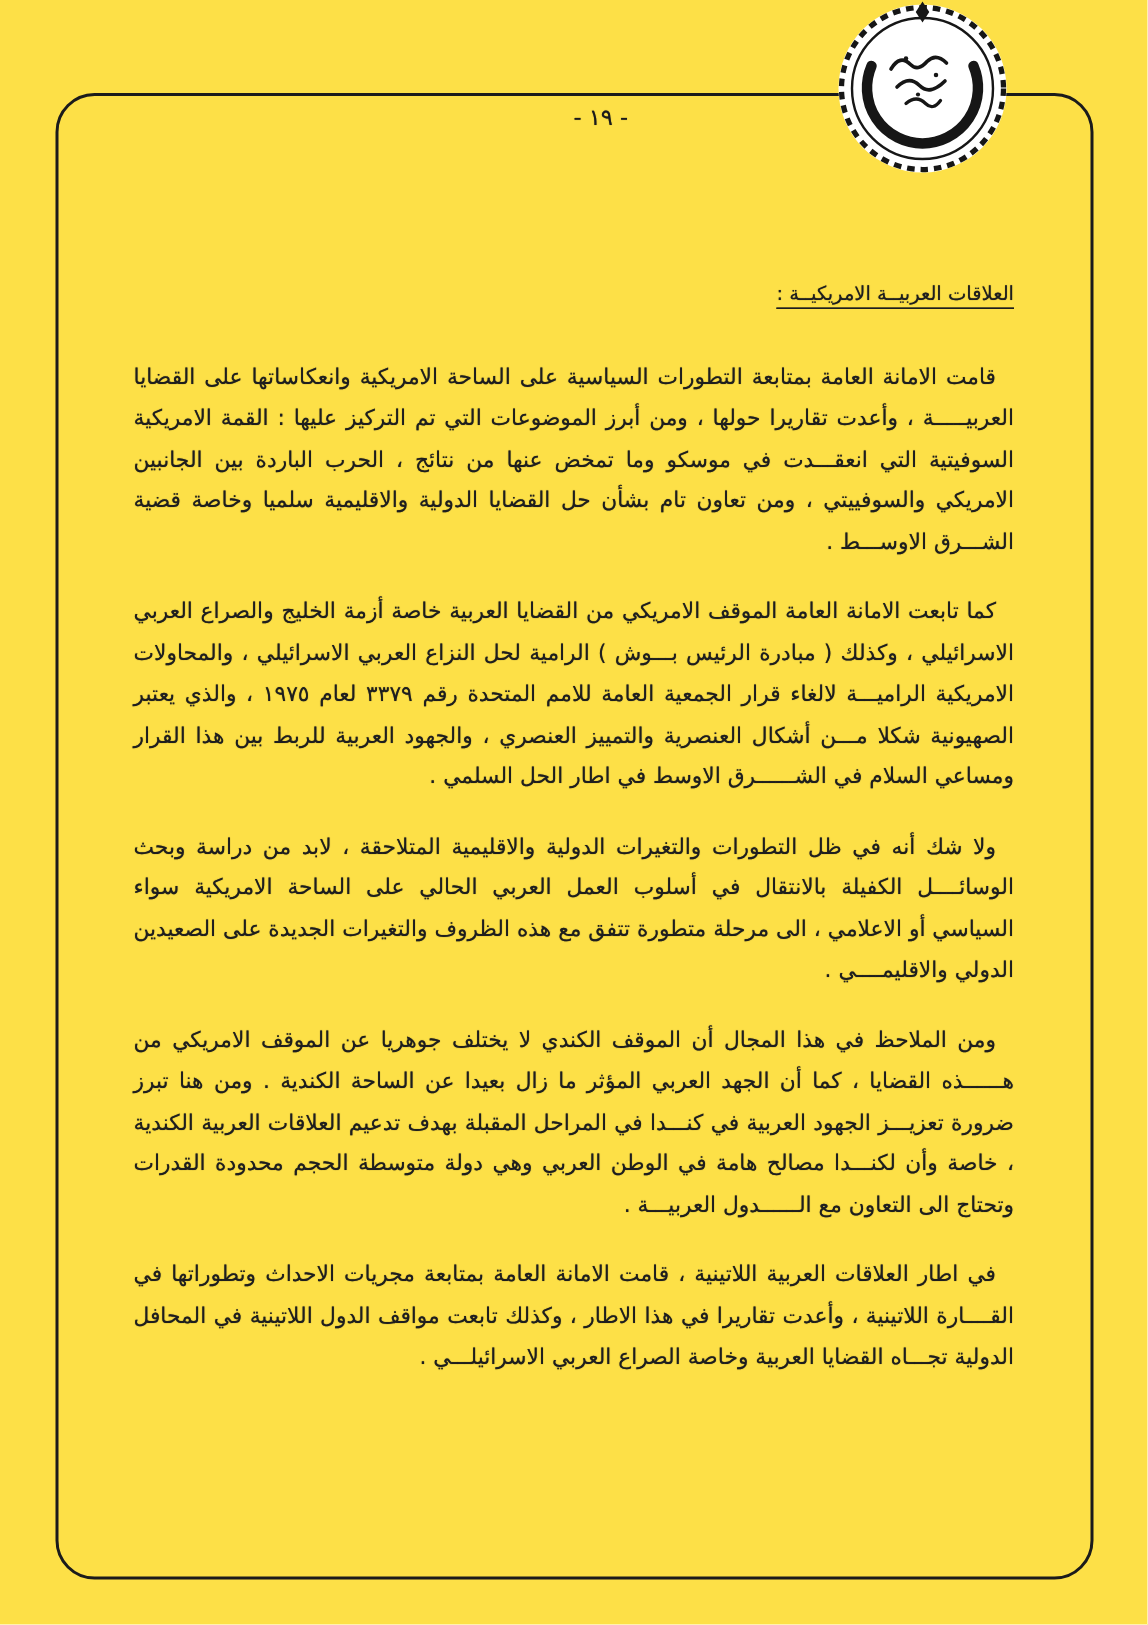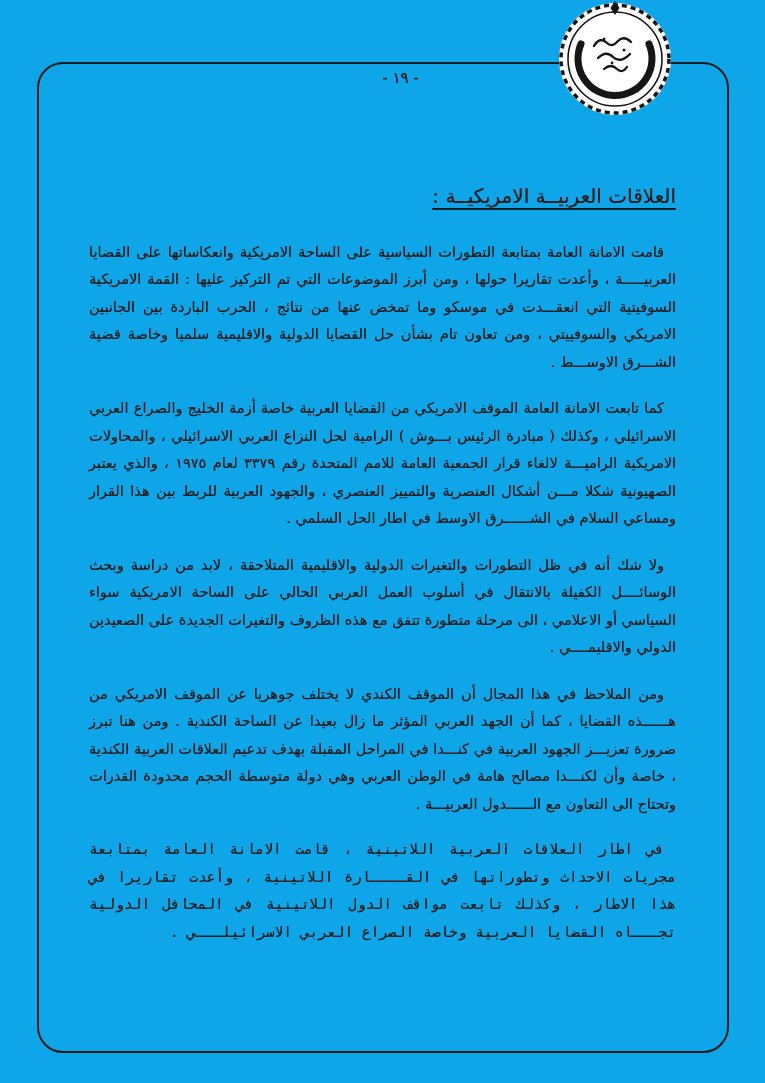--- a/index.html
+++ b/index.html
@@ -3,21 +3,21 @@
 <meta charset="utf-8">
 <style>
   * { box-sizing: border-box; }
   html, body { margin: 0; padding: 0; background: #ffffff; }
   body { font-family: "DejaVu Sans", sans-serif; }
 
   .page {
     position: relative;
     width: 765px;
     height: 1083px;
-    background: #0ea5e9;
+    background: #fde047;
     overflow: hidden;
   }
 
   .frame {
     position: absolute;
     left: 37px;
     top: 62px;
     width: 692px;
     height: 991px;
     border: 2px solid #1b1b1b;
@@ -52,33 +52,33 @@
     width: 587px;
     direction: rtl;
     text-align: justify;
     color: #1e1e1e;
     font-size: 14.5px;
     line-height: 27.5px;
     text-shadow: 0 0 0.6px rgba(30,30,30,0.75);
   }
 
   .heading {
-    font-size: 20px;
+    font-size: 13px;
     font-weight: normal;
     margin: 0 0 28px 0;
     text-decoration: underline;
     text-underline-offset: 5px;
     text-align: right;
   }
 
   .para {
     margin: 0 0 19px 0;
     text-indent: 12px;
   }
-  .para:last-child { margin-bottom: 0; font-family: Liberation Mono, monospace; }
+  .para:last-child { margin-bottom: 0; }
 </style>
 </head>
 <body>
 
 <div class="page">
 
   <div class="frame"></div>
 
   <div class="logo">
     <svg viewBox="0 0 122 122" width="122" height="122" aria-hidden="true">

